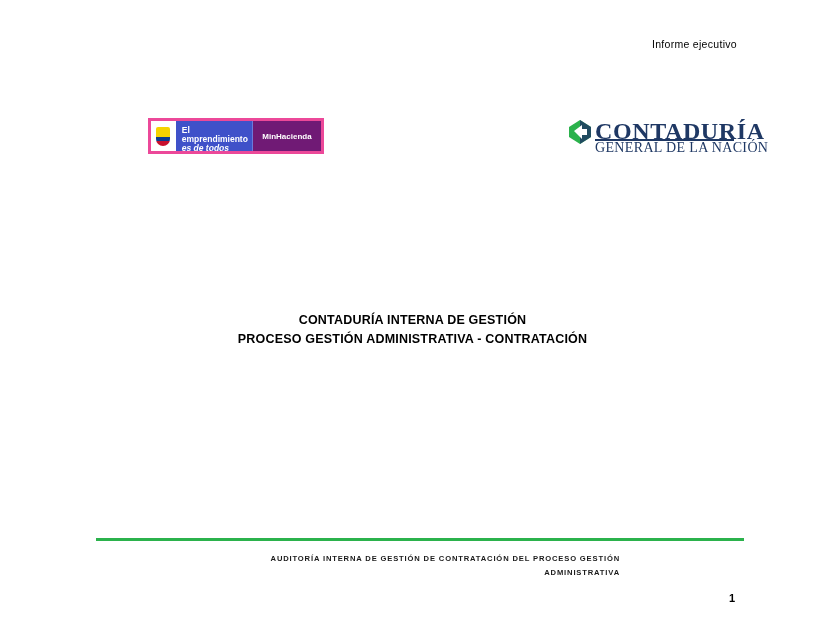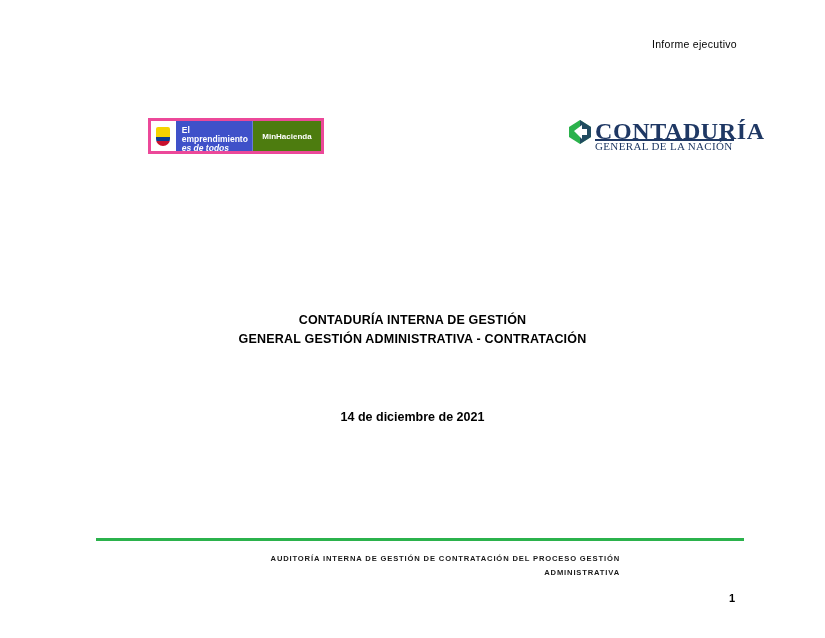--- a/index.html
+++ b/index.html
@@ -67,21 +67,21 @@
     color: #ffffff;
     font-size: 8.5px;
     line-height: 1.05;
     font-weight: bold;
     padding: 5px 4px 0 6px;
     box-sizing: border-box;
   }
   .logo-gov .slogan .l2 { display: block; font-style: italic; }
   .logo-gov .minhacienda {
     width: 78px;
-    background: #4d7c0f;
+    background: #701a75;
     color: #ffffff;
     font-size: 8px;
     font-weight: bold;
     display: flex;
     align-items: center;
     justify-content: center;
     border-left: 1px solid #6b7ada;
     box-sizing: border-box;
   }
 
@@ -116,21 +116,21 @@
     top: 21px;
     width: 139px;
     height: 1.5px;
     background: #1f3864;
   }
   .logo-cgn .cgn-sub {
     position: absolute;
     left: 26px;
     top: 22px;
     font-family: "Liberation Serif", serif;
-    font-size: 11px;
+    font-size: 14px;
     letter-spacing: 0.35px;
     color: #1f3864;
     white-space: nowrap;
   }
 
   
   .title-block {
     position: absolute;
     left: 0;
     right: 0;
@@ -210,24 +210,23 @@
       <path d="M11 0 L22 7 L22 17 L11 24 Z" fill="#1f3864" opacity="0.85"></path>
       <path d="M5 11 L13 5 L13 9 L18 9 L18 15 L13 15 L13 19 Z" fill="#ffffff"></path>
     </svg>
     <div class="cgn-title">CONTADURÍA</div>
     <div class="cgn-rule"></div>
     <div class="cgn-sub">GENERAL DE LA NACIÓN</div>
   </div>
 
   <div class="title-block">
     <div class="line">CONTADURÍA INTERNA DE GESTIÓN</div>
-    <div class="line">GENERAL GESTIÓN ADMINISTRATIVA - CONTRATACIÓN</div>
-  </div>
-
-  <div class="doc-date">14 de diciembre de 2021</div>
+    <div class="line">PROCESO GESTIÓN ADMINISTRATIVA - CONTRATACIÓN</div>
+  </div>
+
 
   <div class="footer-rule"></div>
   <div class="footer-text">
     <span>AUDITORÍA INTERNA DE GESTIÓN DE CONTRATACIÓN DEL PROCESO GESTIÓN</span>
     <span class="l2">ADMINISTRATIVA</span>
   </div>
   <div class="page-number">1</div>
 
 </div>
 

